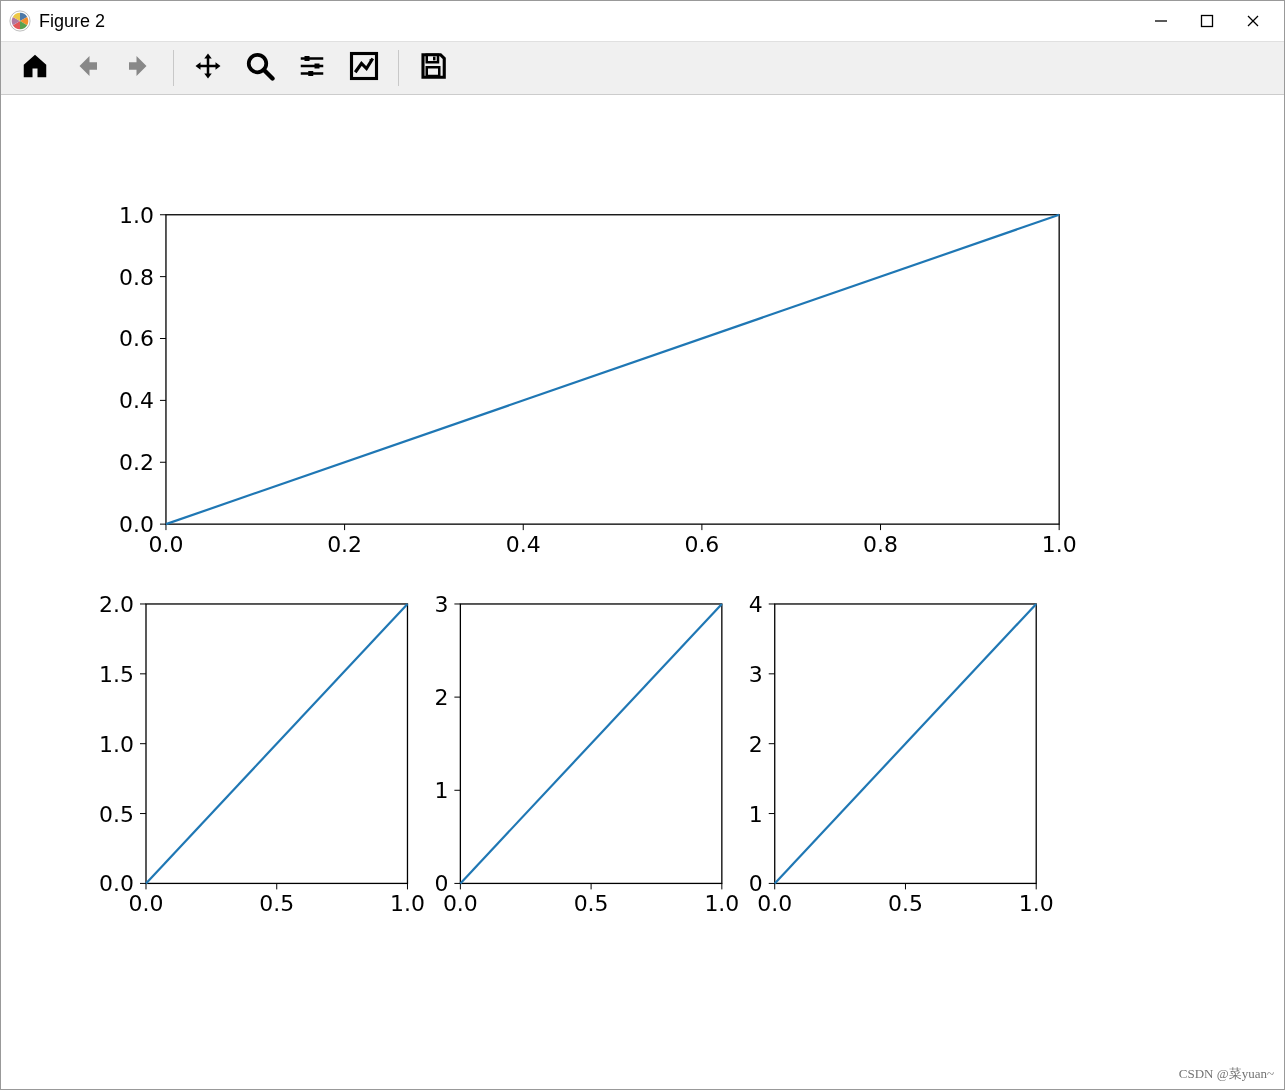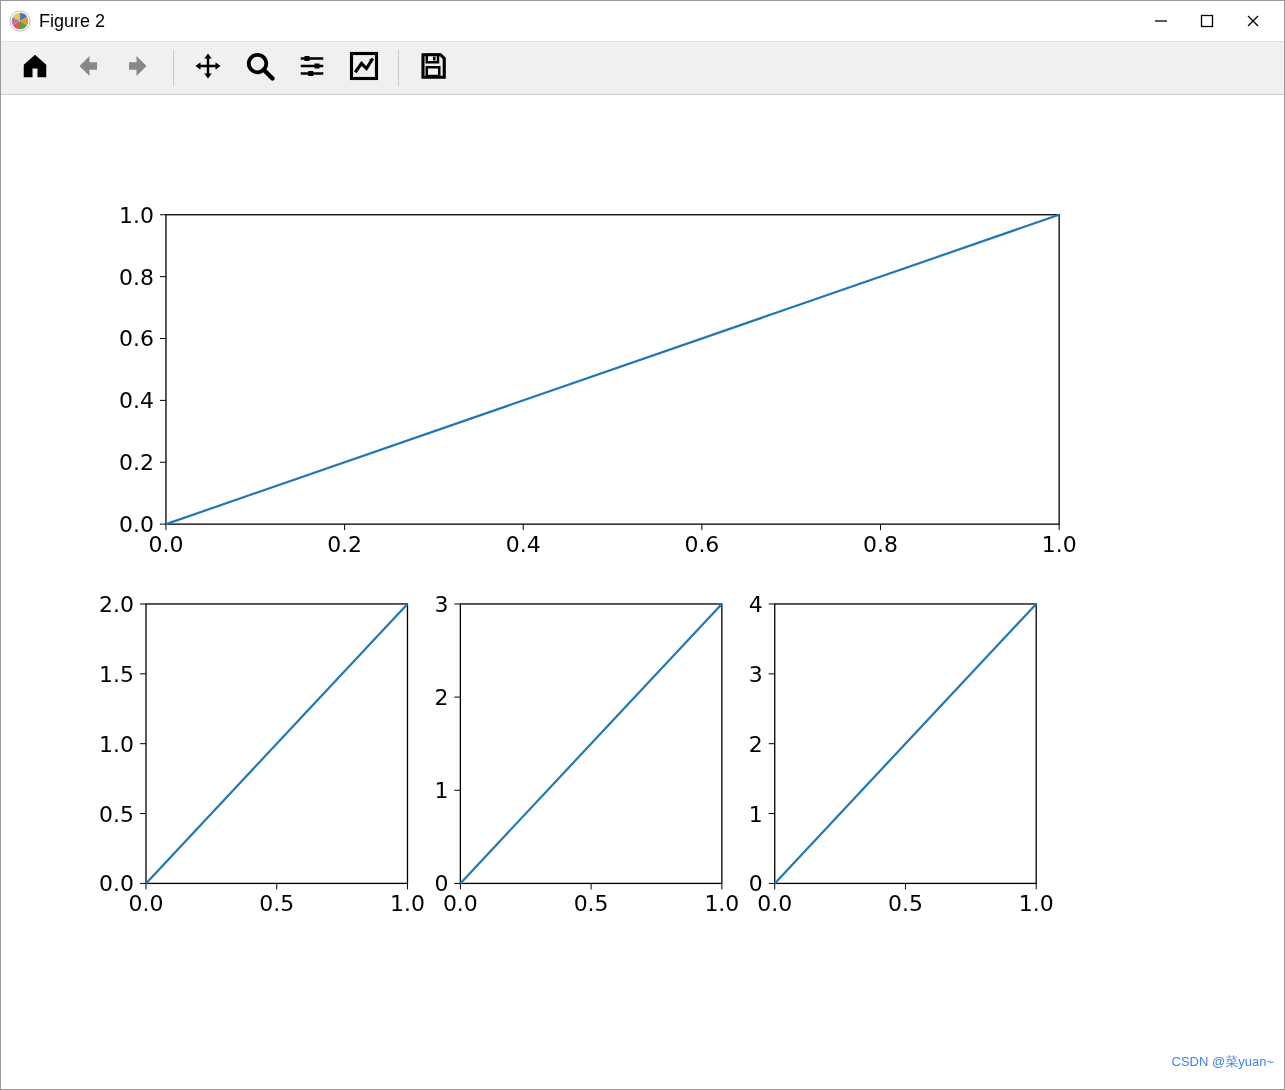--- a/index.html
+++ b/index.html
@@ -57,24 +57,24 @@
       width: 100%;
       height: calc(100% - 94px);
       background: #fff;
       position: relative;
     }
     .figure {
       width: 100%; height: 100%;
     }
     .watermark {
       position: absolute;
-      right: 10px; bottom: 18px;
+      right: 10px; bottom: 6px;
       font-size: 13px;
-      color: #3b82f6;
-      font-family: Liberation Sans, sans-serif;
+      color: #737373;
+      font-family: Liberation Serif, serif;
     }
     .plot-frame { fill: none; stroke: #000; stroke-width: 1.3; }
     .plot-line { fill: none; stroke: #1f77b4; stroke-width: 2.2; }
     .tick-line { stroke: #000; stroke-width: 1; }
     .tick-label {
       font-family: "DejaVu Sans", Arial, sans-serif;
       font-size: 22px;
       fill: #000;
     }
     .tick-label-sm {

